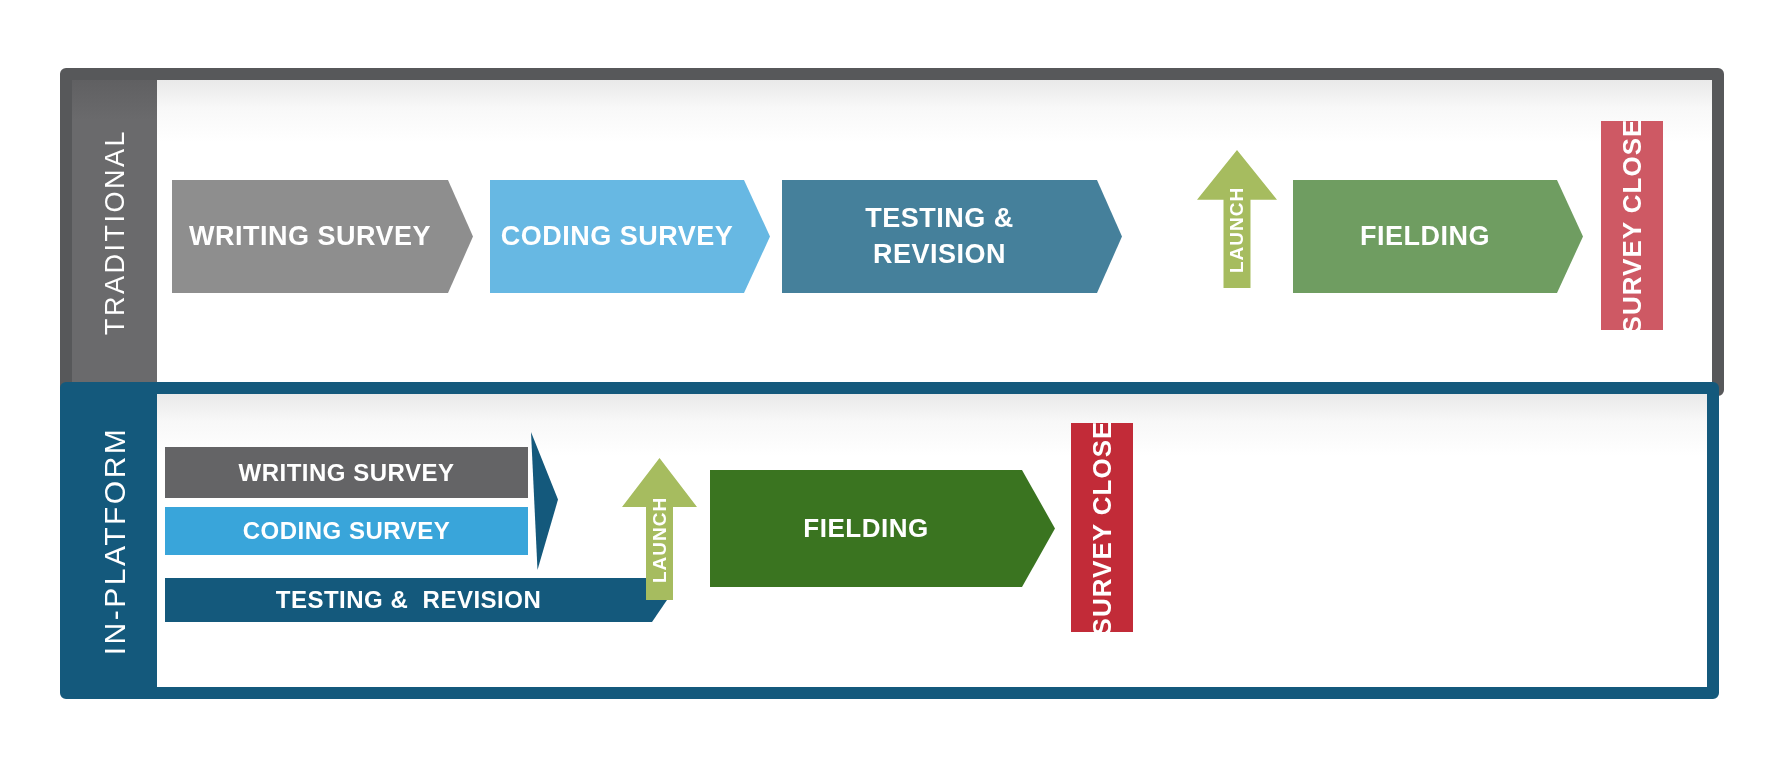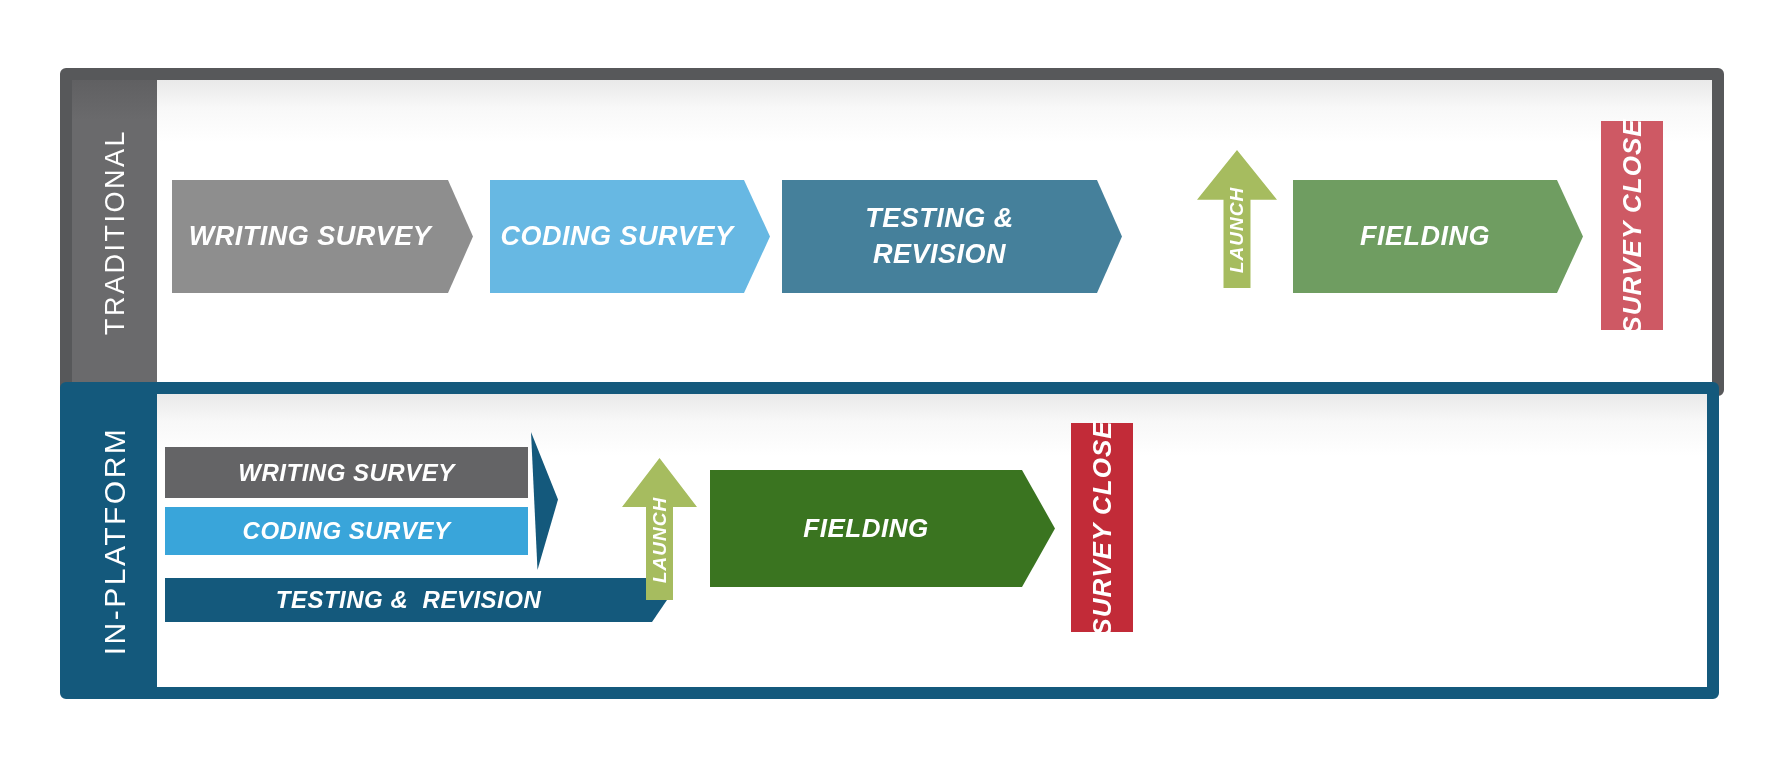--- a/index.html
+++ b/index.html
@@ -19,21 +19,21 @@
   .sidebar{position:absolute;left:0;top:0;bottom:0;width:85px;}
   .sidebar-gray{background:linear-gradient(180deg,#606062 0,#6a6a6c 40px,#6a6a6c 100%);}
   .sidebar-teal{background:#14597c;}
   .vlabel{
     position:absolute;left:50%;top:50%;transform:translate(-50%,-50%) rotate(-90deg);
     white-space:nowrap;color:#fff;letter-spacing:2.5px;font-weight:400;
   }
   .vlabel-top{font-size:27px;}
   .vlabel-bottom{font-size:30px;}
   .content{position:absolute;left:85px;top:0;right:0;bottom:0;
-    background:linear-gradient(180deg,#e9e9e9 0,#f8f8f8 28px,#ffffff 62px);font-style:italic;}
+    background:linear-gradient(180deg,#e9e9e9 0,#f8f8f8 28px,#ffffff 62px);}
   
   .step{position:absolute;display:flex;align-items:center;justify-content:center;}
   .chev{--tip:25px;clip-path:polygon(0 0,calc(100% - var(--tip)) 0,100% 50%,calc(100% - var(--tip)) 100%,0 100%);}
   .chev .step-label{padding-right:var(--tip);}
   .bar{clip-path:none;}
   .step-label{color:#fff;font-weight:bold;text-align:center;letter-spacing:.5px;line-height:1.3;}
   .lbl-lg{font-size:27px;}
   .lbl-md{font-size:24px;}
   .lbl-fielding{font-size:26px;}
   .wrap-narrow{display:inline-block;max-width:180px;}

